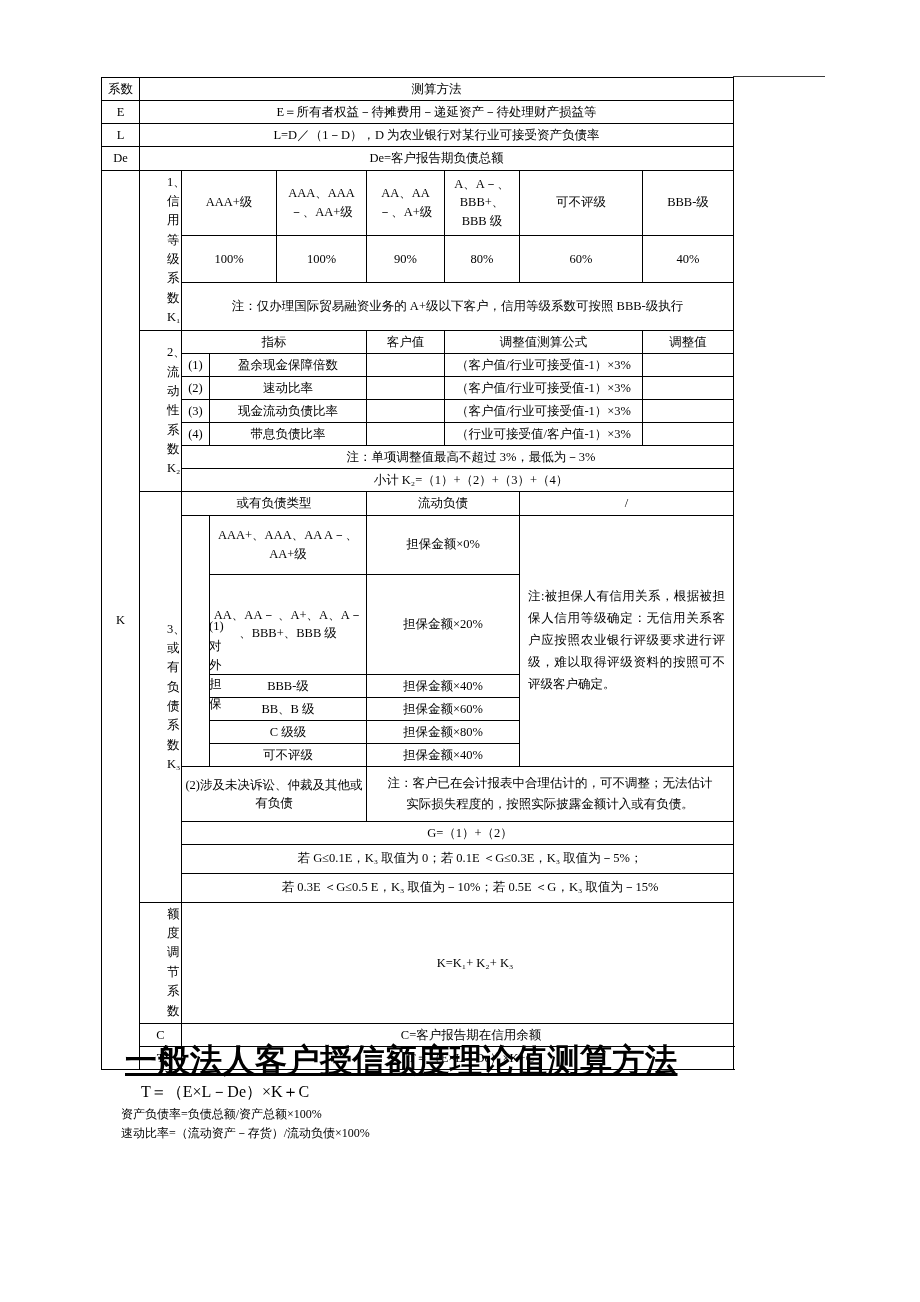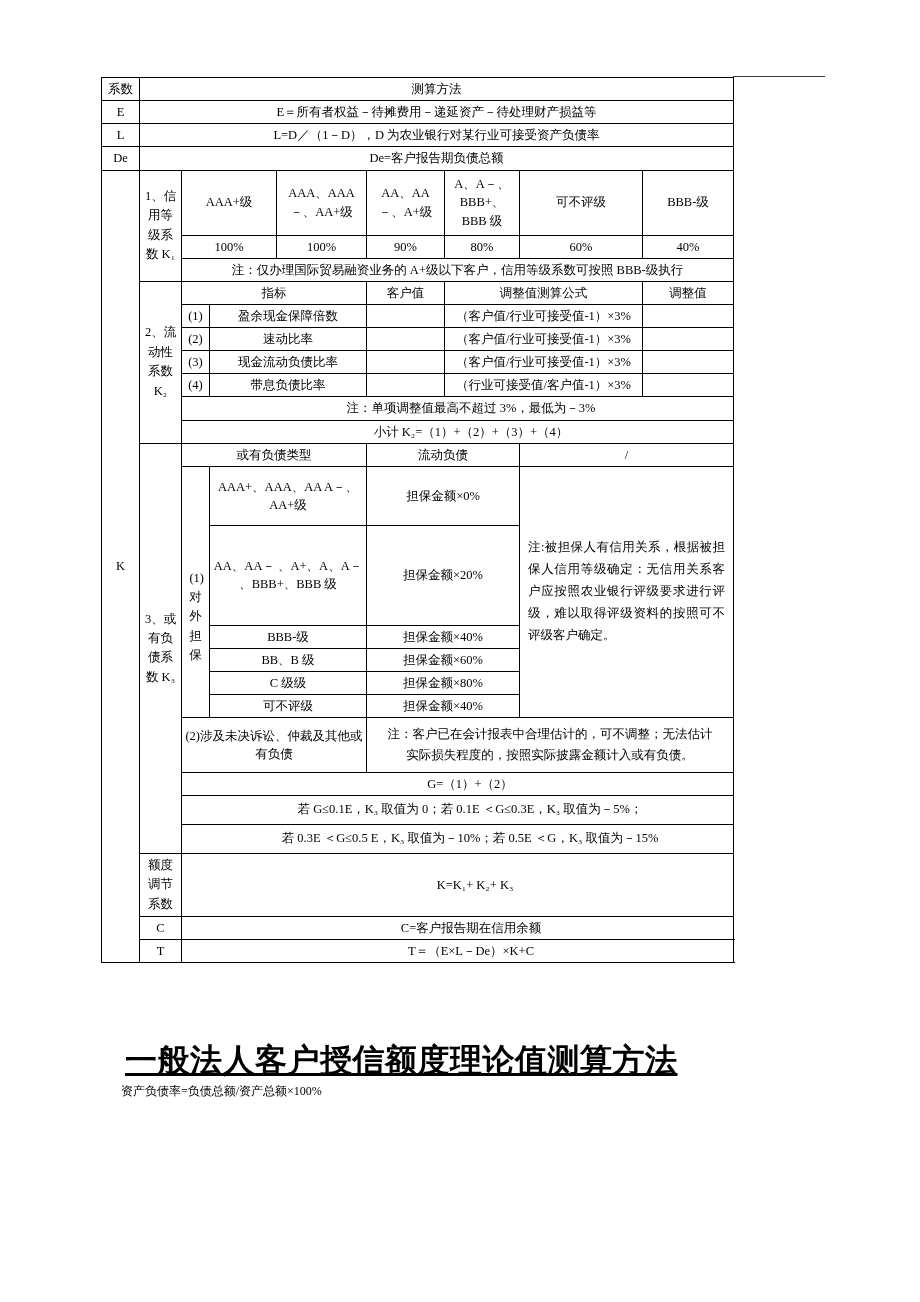--- a/index.html
+++ b/index.html
@@ -36,20 +36,21 @@
   td.l{text-align:left;padding-left:8px;}
   td.ctr{text-align:center;}
   td.vtop{vertical-align:top;}
 
   
   .stack{
     display:block;
     font-size:12.5px;
     line-height:1.55;
     text-align:center;
+    margin-left:24px;
   }
 
   
   td.labelcol{
     font-size:12.5px;
     line-height:1.6;
     text-align:center;
     padding:2px 1px;
   }
 
@@ -281,16 +282,18 @@
       <tr>
         <td class="ctr">T</td>
         <td class="l" colspan="8" style="padding-left:30px">T＝（E×L－De）×K+C</td>
       </tr>
 
     </tbody>
   </table>
 
   <div class="below">
     <div class="h-big">一般法人客户授信额度理论值测算方法</div>
+    <div class="formula">T＝（E×L－De）×K＋C</div>
     <div class="line">资产负债率=负债总额/资产总额×100%</div>
+    <div class="line">速动比率=（流动资产－存货）/流动负债×100%</div>
   </div>
 
 </div>
 
 </body></html>

